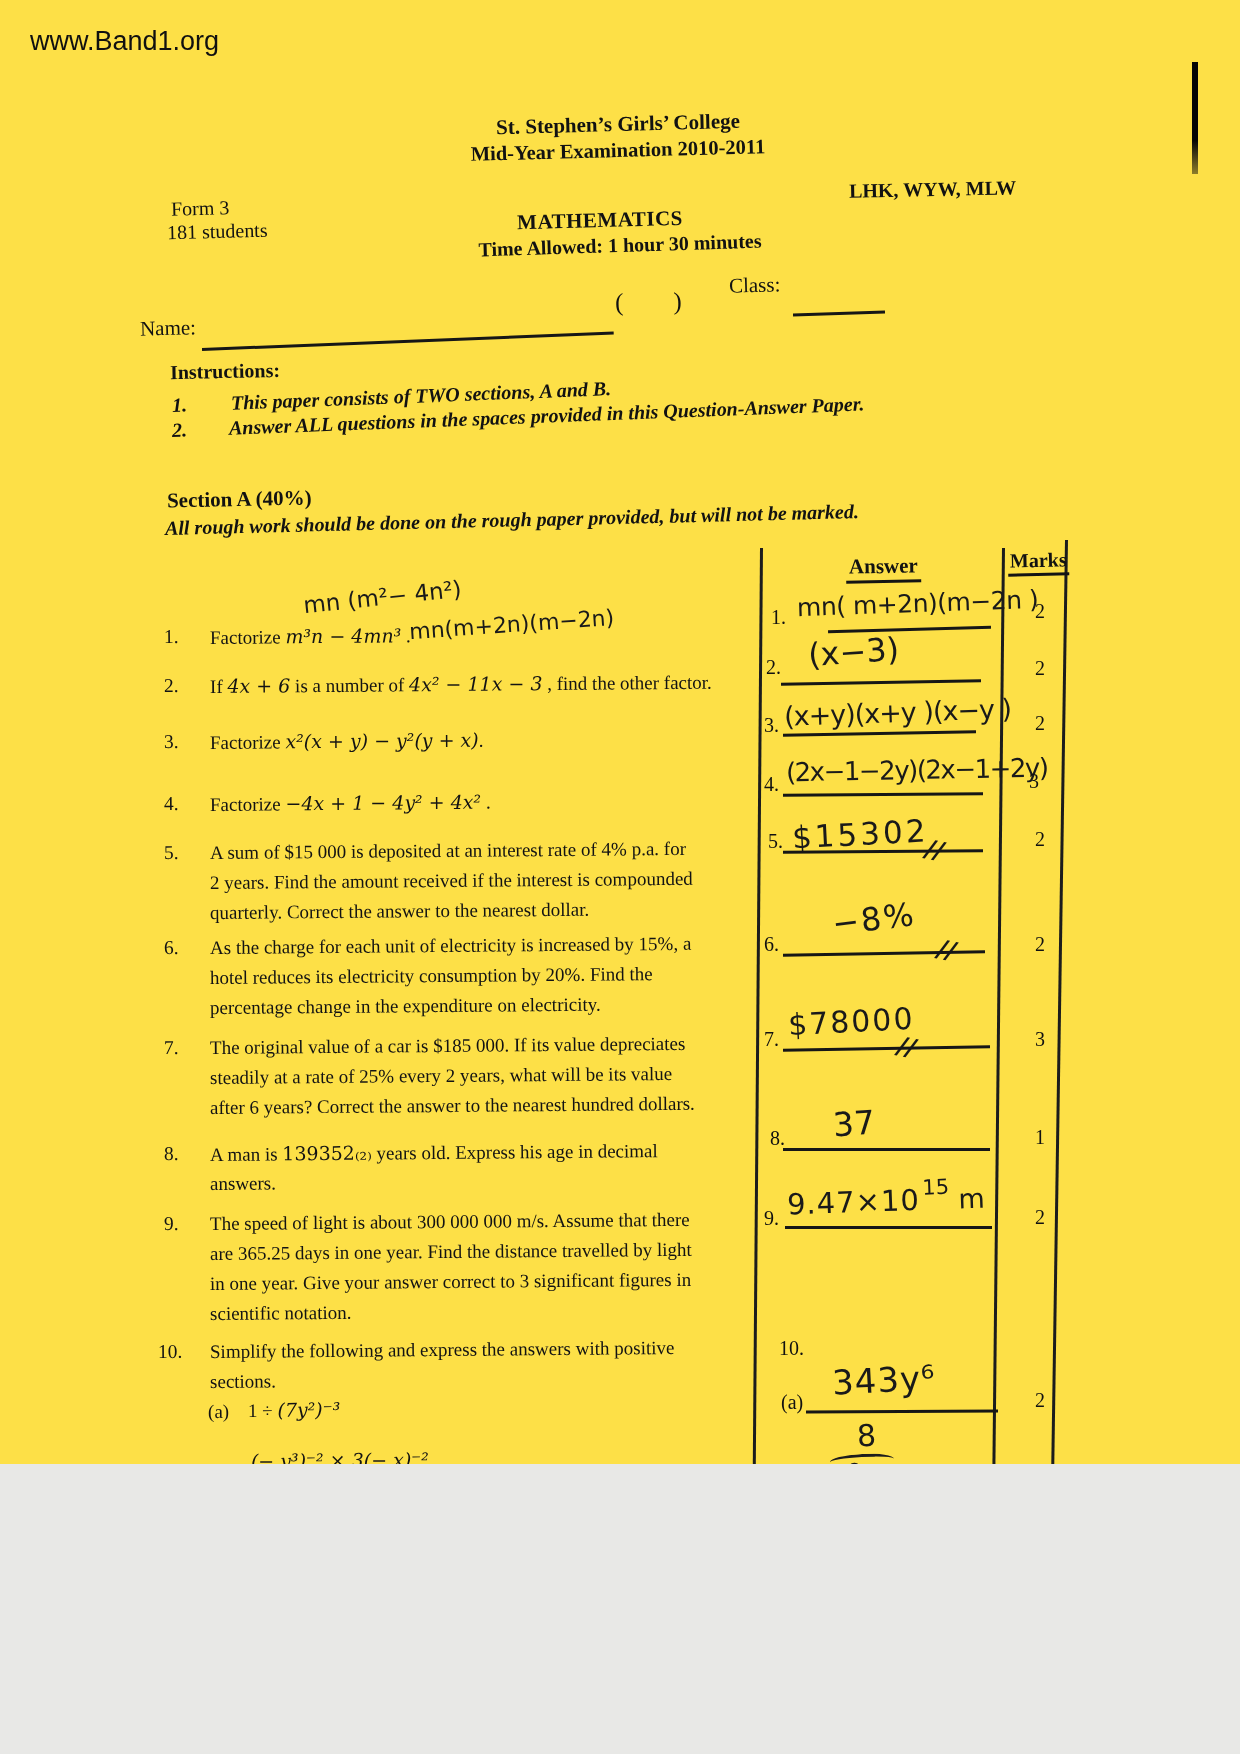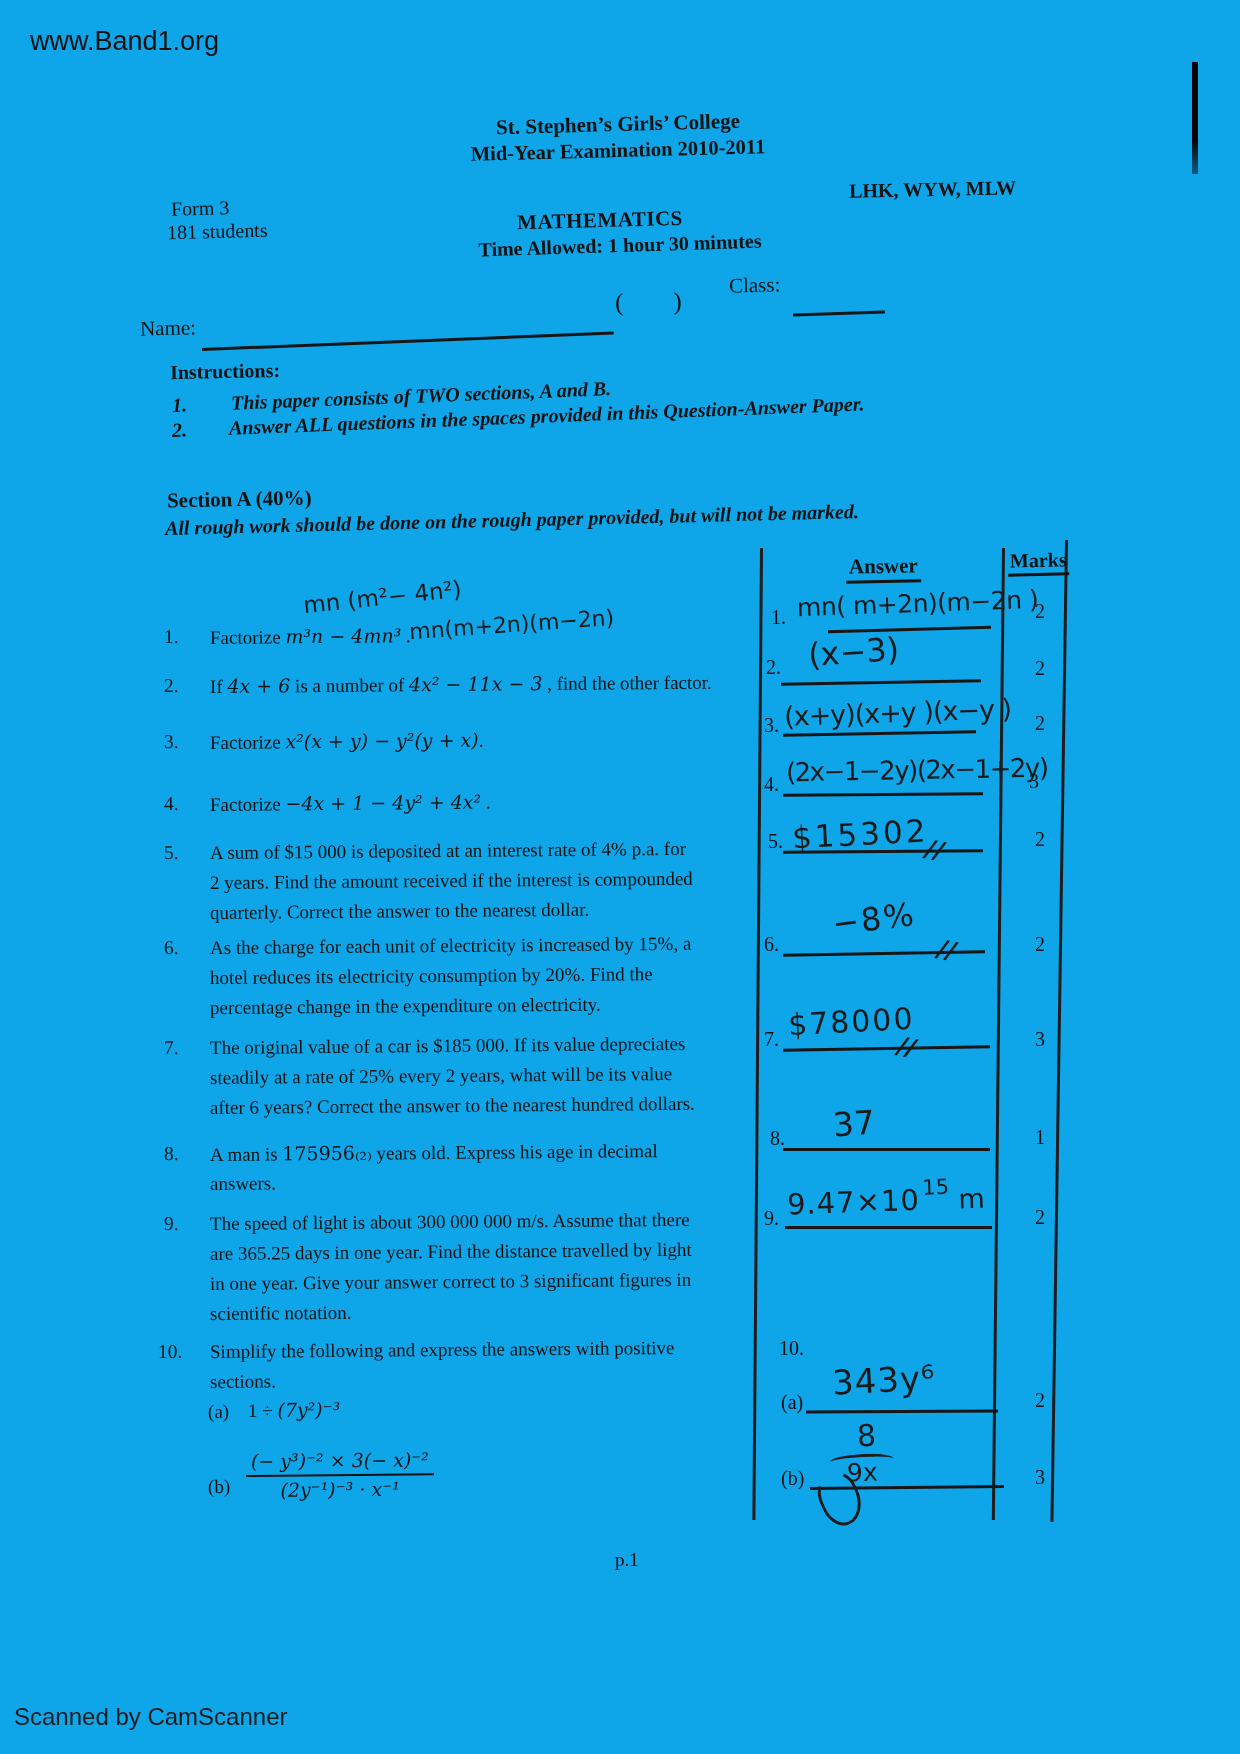--- a/index.html
+++ b/index.html
@@ -1,16 +1,16 @@
 <!DOCTYPE html>
 <html><head>
 <meta charset="utf-8">
 <style>
   html,body{margin:0;padding:0;background:#e8e8e6;}
-  .page{position:relative;width:1240px;height:1754px;margin:0 auto;background:#0ea5e9;overflow:hidden;
+  .page{position:relative;width:1240px;height:1464px;margin:0 auto;background:#fde047;overflow:hidden;
         font-family:"Liberation Serif","DejaVu Serif",serif;color:#121212;}
   .abs{position:absolute;}
   .b{font-weight:bold;}
   .i{font-style:italic;}
   .ctr{text-align:center;}
   .q{font-size:19px;color:#131313;white-space:nowrap;}
   .qnum{font-size:19.5px;color:#131313;}
   .mi{font-family:"DejaVu Serif",serif;font-style:italic;}
   .mr{font-family:"DejaVu Serif",serif;}
   .hw{font-family:"DejaVu Sans",sans-serif;color:#1a1a1a;white-space:nowrap;}
@@ -88,21 +88,21 @@
   <div class="abs q tilt" style="left:210px;top:937px;"><span>As the charge for each unit of electricity is increased by 15%, a</span></div>
   <div class="abs q tilt" style="left:210px;top:967px;"><span>hotel reduces its electricity consumption by 20%. Find the</span></div>
   <div class="abs q tilt" style="left:210px;top:997px;"><span>percentage change in the expenditure on electricity.</span></div>
 
   <div class="abs qnum tilt" style="left:164px;top:1037px;">7.</div>
   <div class="abs q tilt" style="left:210px;top:1037px;"><span>The original value of a car is $185 000. If its value depreciates</span></div>
   <div class="abs q tilt" style="left:210px;top:1067px;"><span>steadily at a rate of 25% every 2 years, what will be its value</span></div>
   <div class="abs q tilt" style="left:210px;top:1097px;"><span>after 6 years? Correct the answer to the nearest hundred dollars.</span></div>
 
   <div class="abs qnum tilt" style="left:164px;top:1143px;">8.</div>
-  <div class="abs q tilt" style="left:210px;top:1143px;"><span>A man is </span><span class="mr">175956₍₂₎</span><span> years old.  Express his age in decimal</span></div>
+  <div class="abs q tilt" style="left:210px;top:1143px;"><span>A man is </span><span class="mr">139352₍₂₎</span><span> years old.  Express his age in decimal</span></div>
   <div class="abs q tilt" style="left:210px;top:1173px;"><span>answers.</span></div>
 
   <div class="abs qnum tilt" style="left:164px;top:1213px;">9.</div>
   <div class="abs q tilt" style="left:210px;top:1213px;"><span>The speed of light is about 300 000 000 m/s.  Assume that there</span></div>
   <div class="abs q tilt" style="left:210px;top:1243px;"><span>are 365.25 days in one year.  Find the distance travelled by light</span></div>
   <div class="abs q tilt" style="left:210px;top:1273px;"><span>in one year.  Give your answer correct to 3 significant figures in</span></div>
   <div class="abs q tilt" style="left:210px;top:1303px;"><span>scientific notation.</span></div>
 
   <div class="abs qnum tilt" style="left:158px;top:1341px;">10.</div>
   <div class="abs q tilt" style="left:210px;top:1341px;"><span>Simplify the following and express the answers with positive</span></div>

